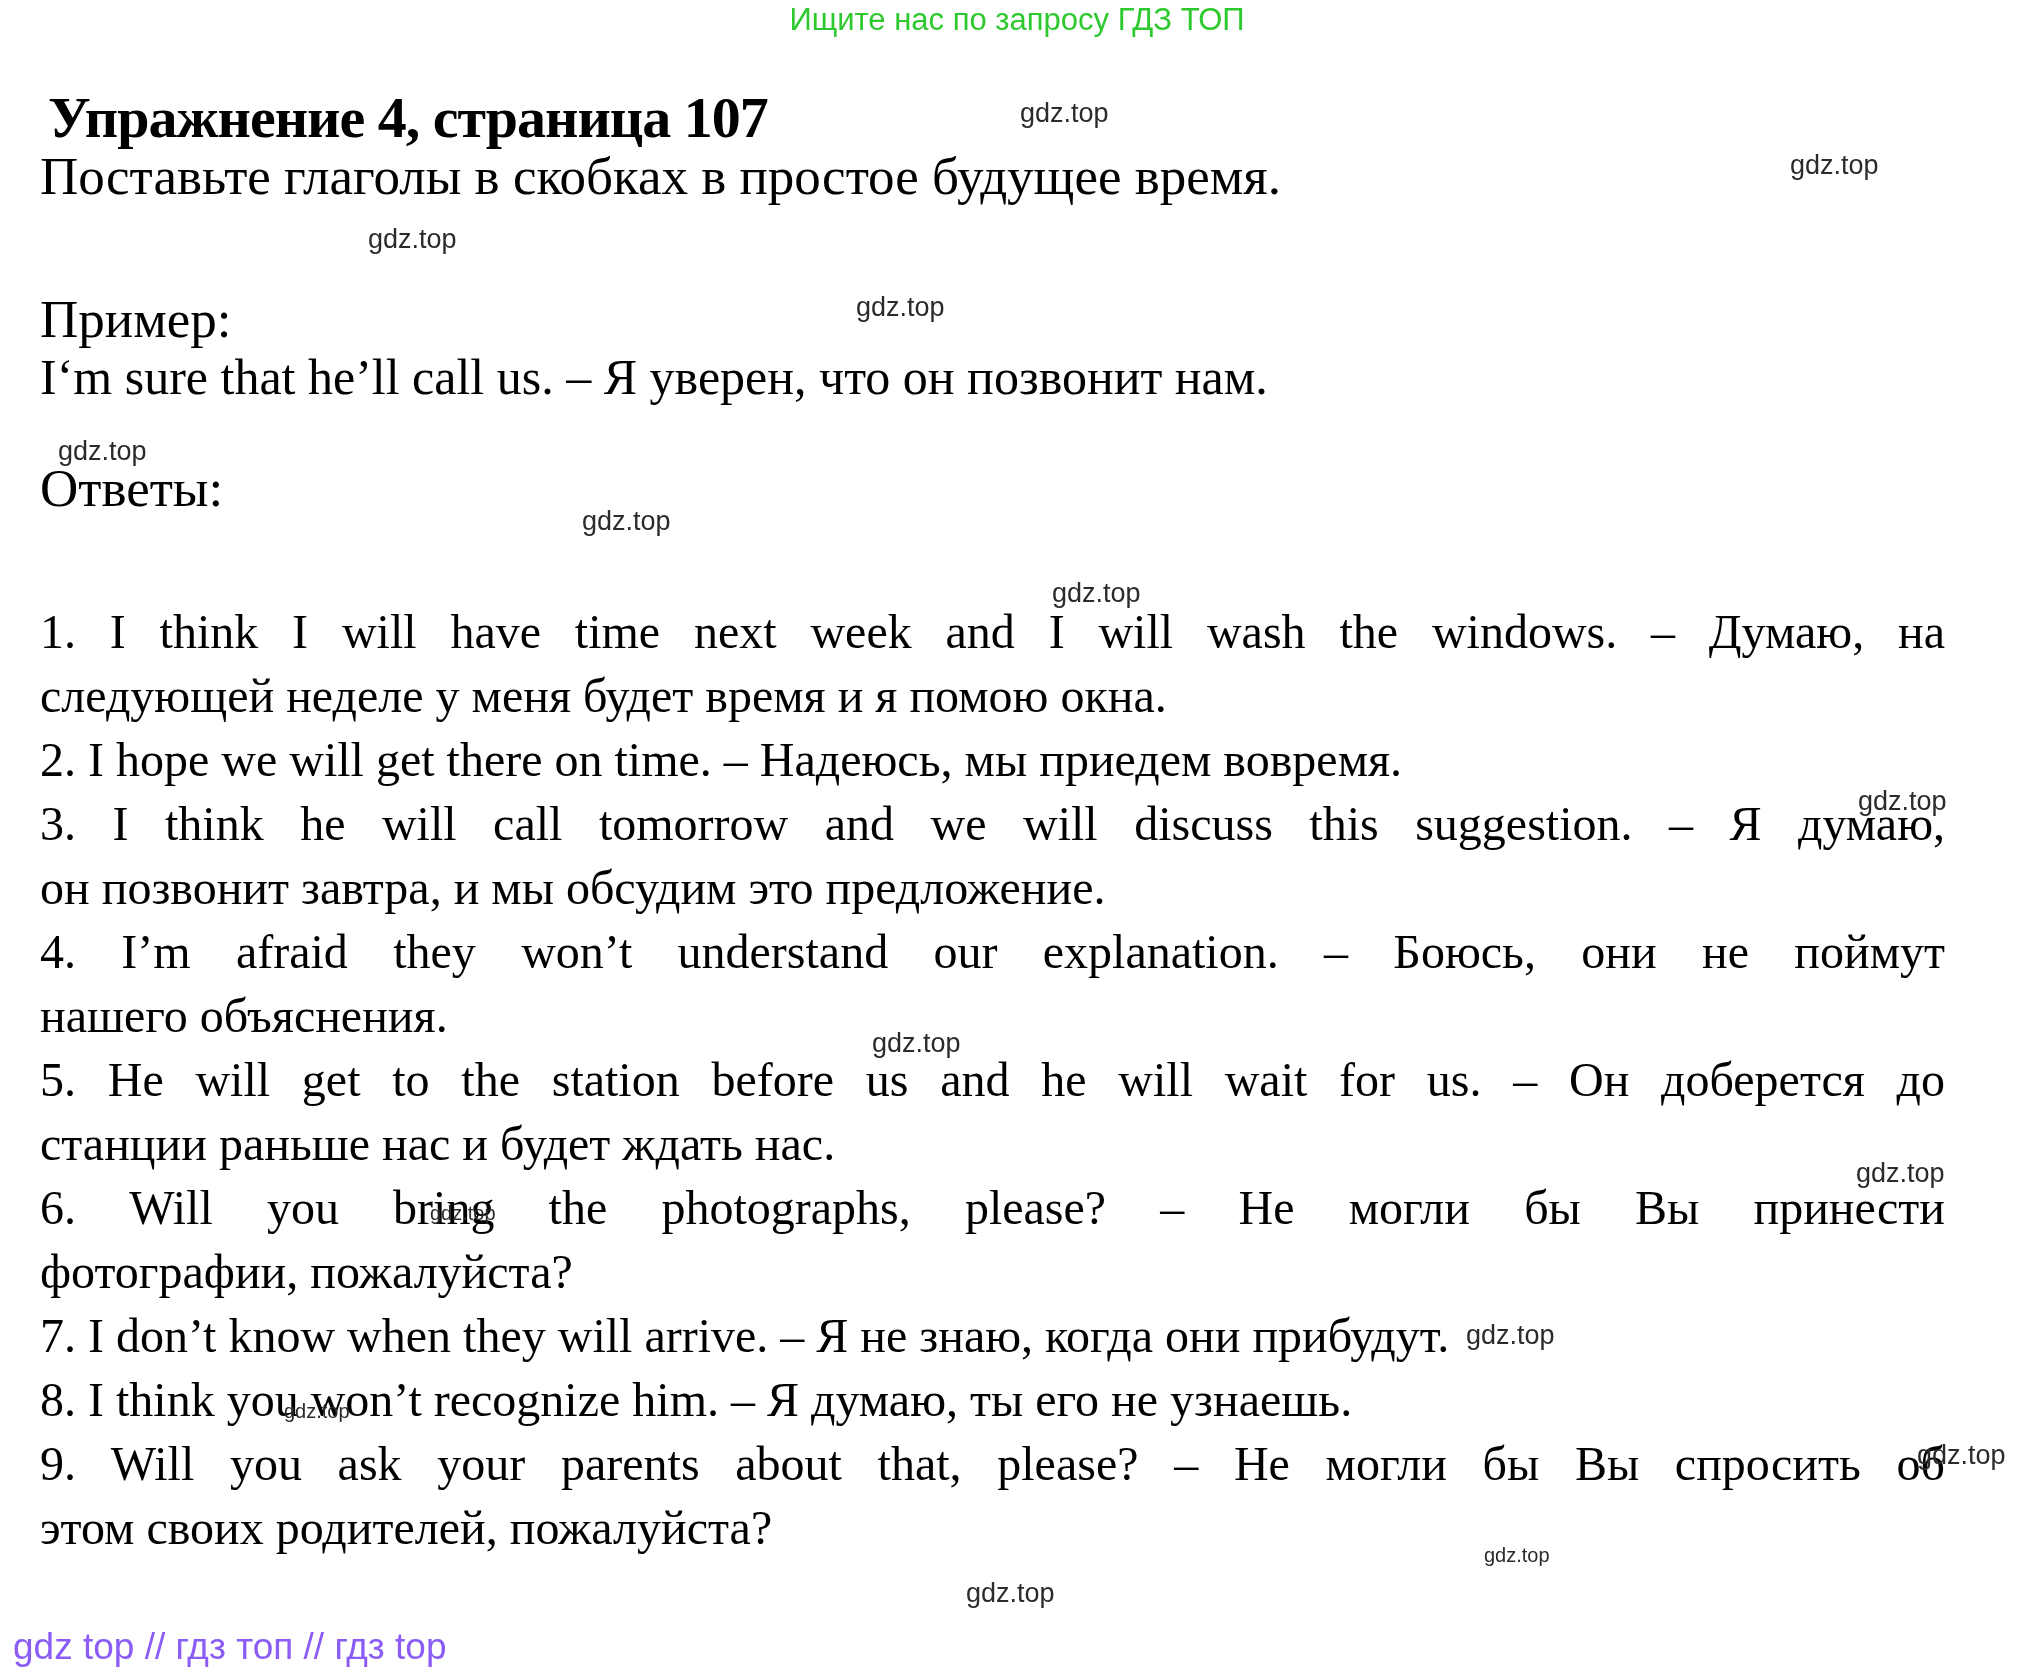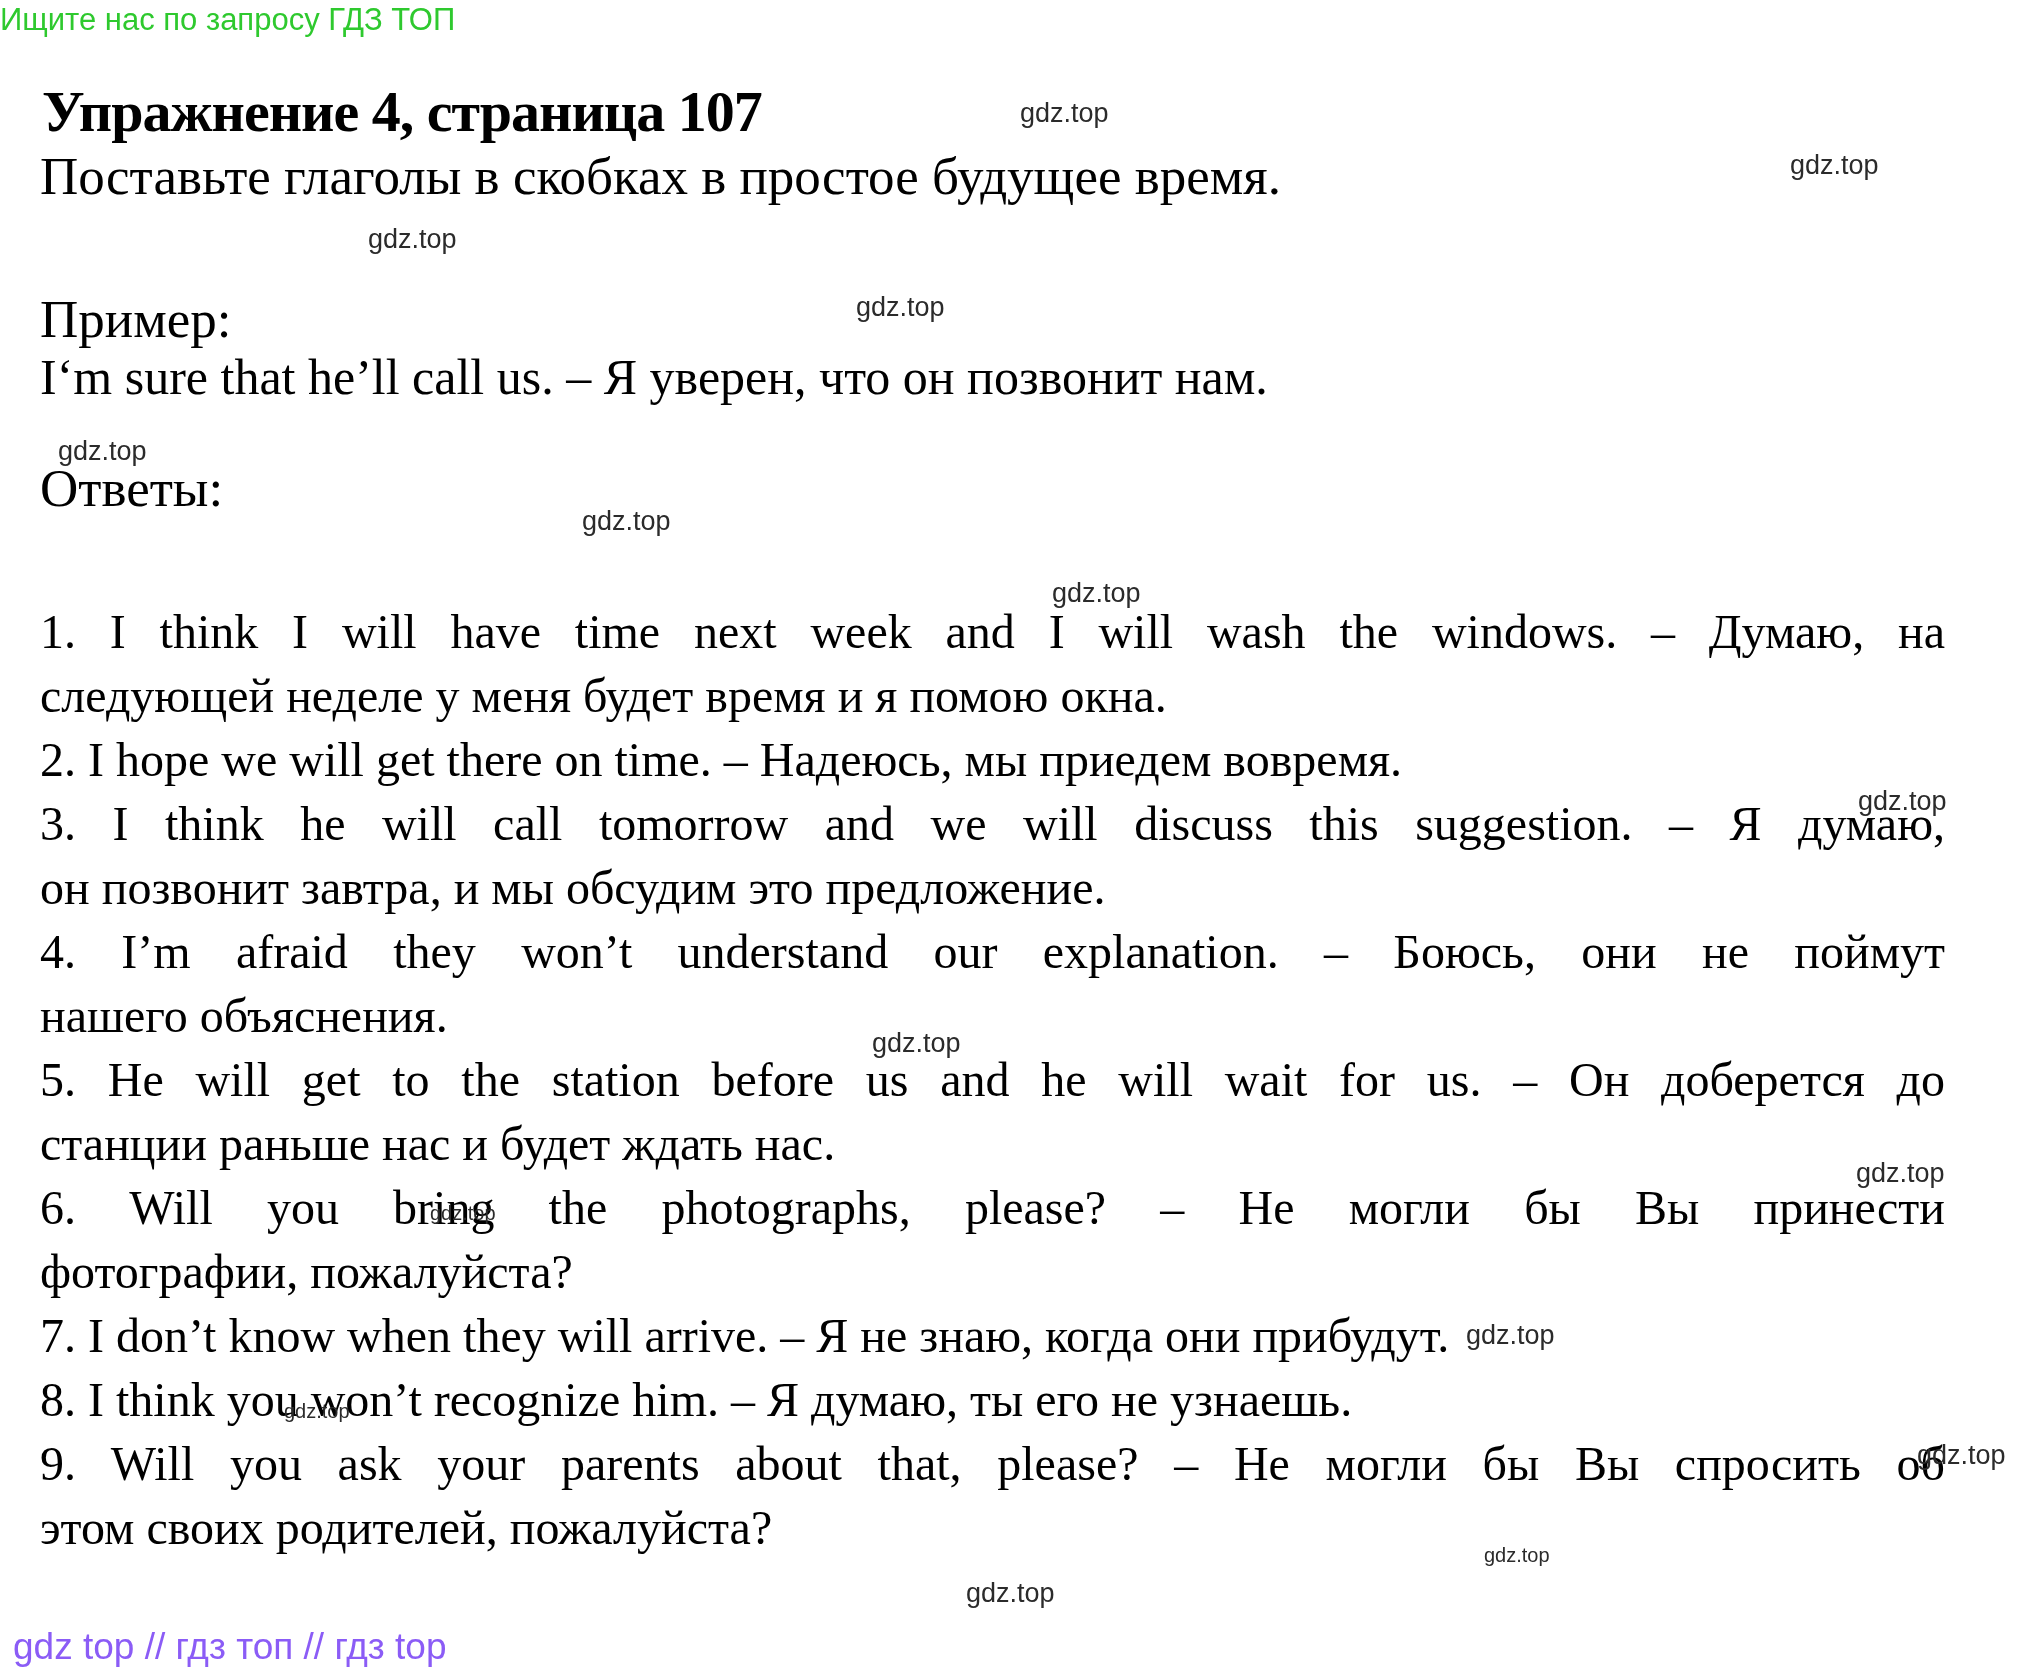--- a/index.html
+++ b/index.html
@@ -7,26 +7,27 @@
     position:relative;
     width:2034px;
     height:1676px;
     background:#ffffff;
     overflow:hidden;
     font-family:"Liberation Serif",serif;
     color:#000;
   }
   .promo{
     position:absolute;top:2px;left:0;width:100%;
+    text-align:center;
     font-family:"Liberation Sans",sans-serif;
     font-size:31px;
     color:#2ec92e;
   }
   .title{
-    position:absolute;left:40px;top:76px;margin:2px;
+    position:absolute;left:40px;top:76px;margin:8px;
     font-size:58px;font-weight:bold;letter-spacing:-1px;
     white-space:nowrap;
   }
   .subtitle{
     position:absolute;left:40px;top:146px;
     font-size:53px;white-space:nowrap;font-family:Liberation Serif, serif;
   }
   .example-label{
     position:absolute;left:40px;top:280px;
     font-size:53px;white-space:nowrap;margin-top:9px;

